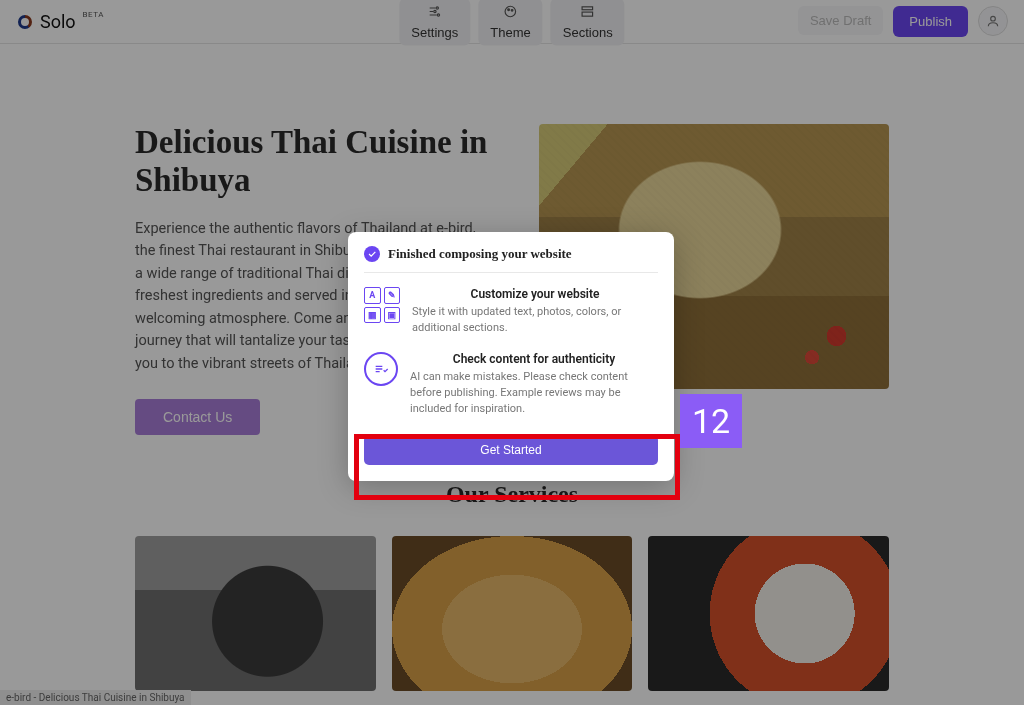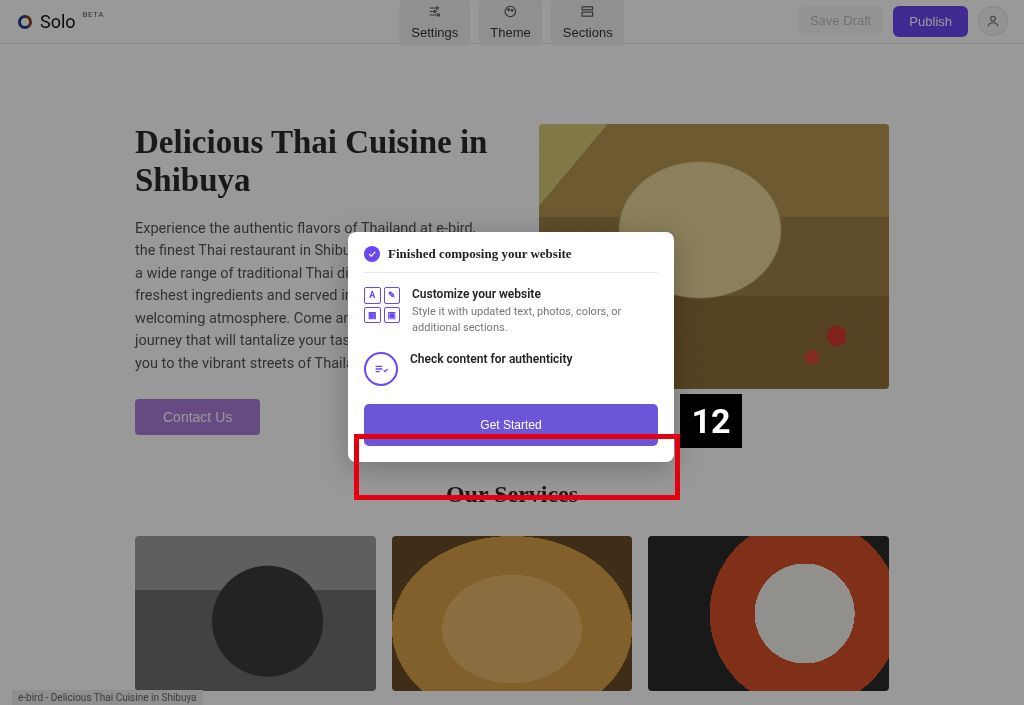--- a/index.html
+++ b/index.html
@@ -121,47 +121,47 @@
   width: 36px; height: 36px; flex-shrink: 0;
   display: grid; grid-template-columns: 1fr 1fr; grid-template-rows: 1fr 1fr; gap: 3px;
   color: #6b46f2;
 }
 .mini { border: 1.5px solid currentColor; border-radius: 2px; display: flex; align-items: center; justify-content: center; font-size: 9px; font-weight: 700; }
 .circle-ic {
   width: 34px; height: 34px; border-radius: 50%; border: 2px solid #6b46f2;
   display: flex; align-items: center; justify-content: center; flex-shrink: 0;
 }
 .circle-ic svg { width: 16px; height: 16px; }
-.modal-item-body h4 { font-size: 12px; font-weight: 600; color: #222; margin-bottom: 3px; }
+.modal-item-body h4 { font-size: 12px; font-weight: 600; color: #222; margin-bottom: 3px; text-align: center; }
 .modal-item-body p { font-size: 11px; color: #777; line-height: 1.45; }
 
 .get-started {
-  width: 100%; margin-top: 16px; padding: 14px 0;
+  width: 100%; margin-top: 16px; padding: 8px 0;
   background: #6b56d8; color: #fff; border: none; border-radius: 5px;
   font-size: 12px; cursor: pointer;
 }
 
 
 .callout {
   position: absolute; z-index: 70;
   left: 354px; top: 434px; width: 326px; height: 66px;
   border: 5px solid #e3000f;
   pointer-events: none;
 }
 .callout-num {
   position: absolute; z-index: 71;
   left: 680px; top: 394px; width: 62px; height: 54px;
-  background: #000000; color: #fff;
+  background: #8b5cf6; color: #fff;
   display: flex; align-items: center; justify-content: center;
-  font-size: 34px; font-weight: 700;
+  font-size: 34px; font-weight: 400;
 }
 
 
 .status-strip {
-  position: absolute; bottom: 0; left: 12px; font-size: 10px; color: #666;
+  position: absolute; bottom: 0; left: 0; font-size: 10px; color: #666;
   background: #eee; padding: 2px 6px; z-index: 40;
   white-space: nowrap; overflow: hidden; max-width: 200px;
 }
 </style>
 </head>
 <body>
 
 <div class="toolbar">
   <div class="logo-wrap">
     <div class="logo-swirl"></div>
@@ -258,20 +258,21 @@
 
   <div class="modal-item">
     <div class="circle-ic">
       <svg viewBox="0 0 24 24" fill="none" stroke="#6b46f2" stroke-width="2">
           <path d="M4 8h10M4 12h10M4 16h6"></path>
           <path d="M16 14l2 2 4-4"></path>
         </svg>
     </div>
     <div class="modal-item-body">
       <h4>Check content for authenticity</h4>
+      <p>AI can make mistakes. Please check content before publishing. Example reviews may be included for inspiration.</p>
     </div>
   </div>
 
   <button class="get-started">Get Started</button>
 </div>
 
 <div class="callout"></div>
 <div class="callout-num">12</div>
 
 </body></html>

